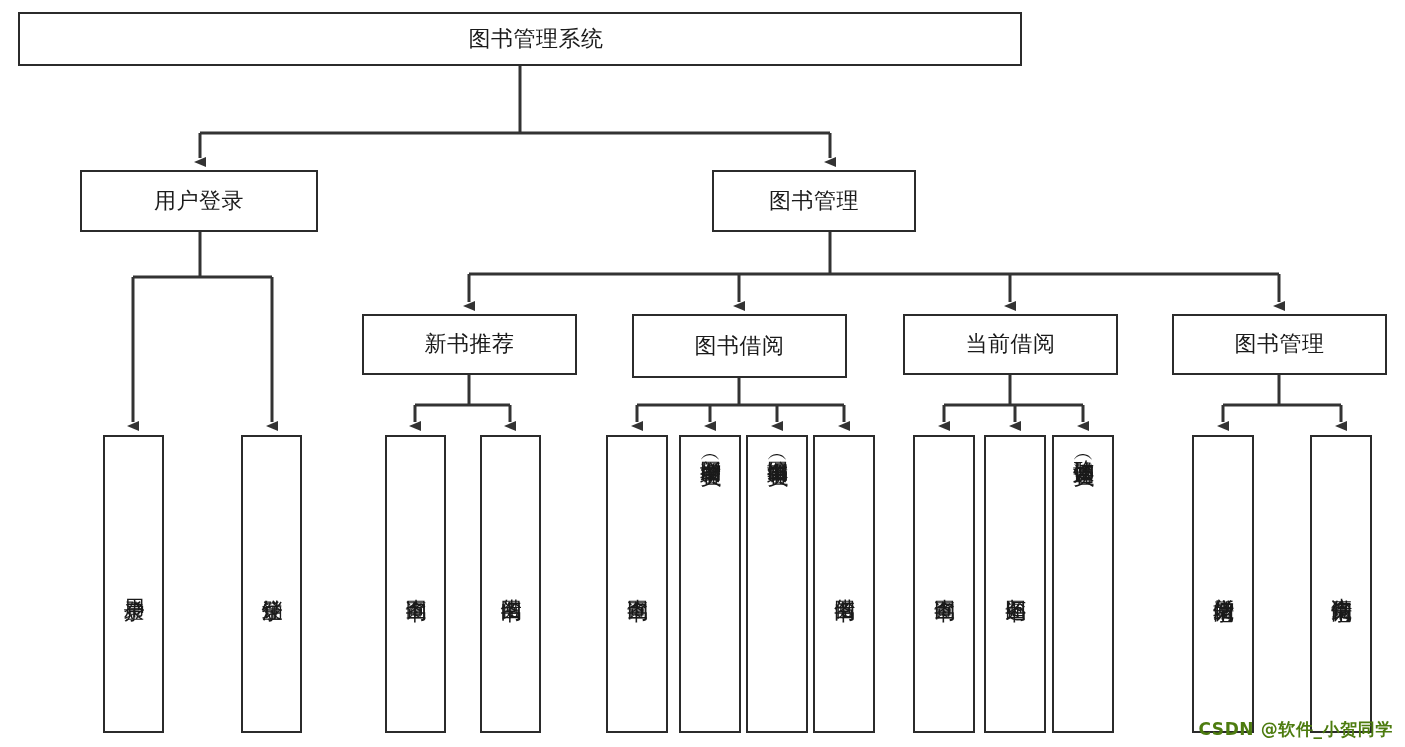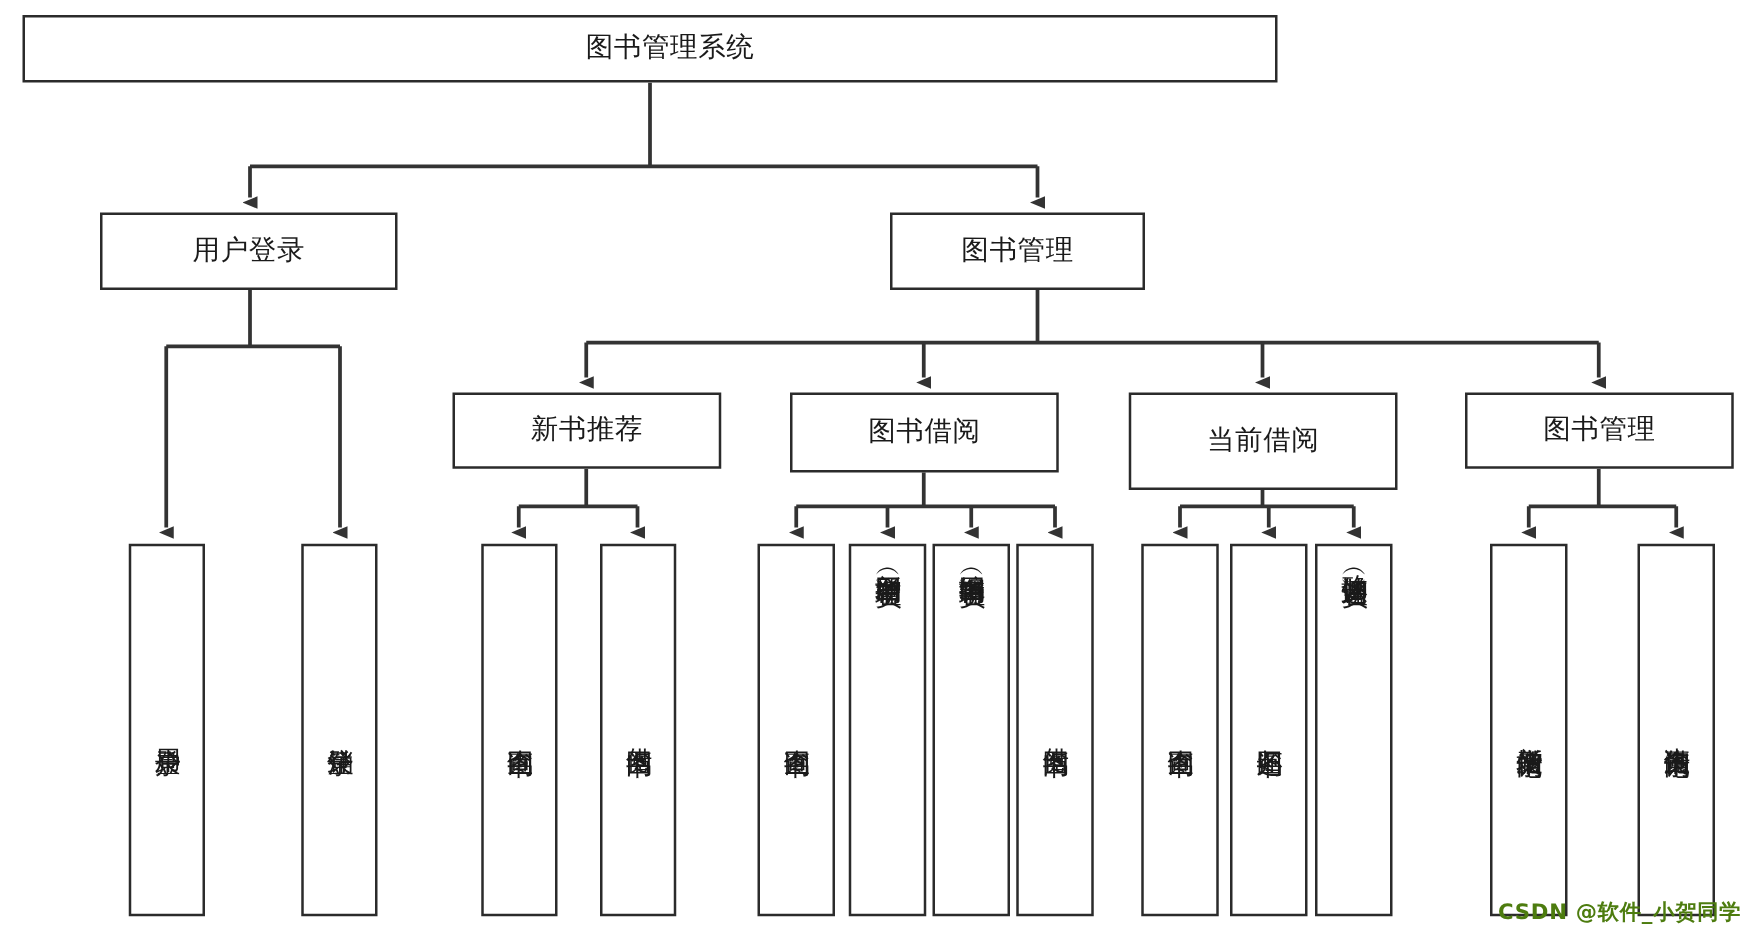--- a/index.html
+++ b/index.html
@@ -137,21 +137,21 @@
   </div>
 
   <div class="node horiz" style="left:362px;top:314px;width:215px;height:61px;">
     <span class="node-label">新书推荐</span>
   </div>
 
   <div class="node horiz" style="left:632px;top:314px;width:215px;height:64px;">
     <span class="node-label">图书借阅</span>
   </div>
 
-  <div class="node horiz" style="left:903px;top:314px;width:215px;height:78px;">
+  <div class="node horiz" style="left:903px;top:314px;width:215px;height:61px;">
     <span class="node-label">当前借阅</span>
   </div>
 
   <div class="node horiz" style="left:1172px;top:314px;width:215px;height:61px;">
     <span class="node-label">图书管理</span>
   </div>
 
   <div class="node vert" style="left:103px;top:435px;width:61px;height:298px;">
     <span class="node-label">用户登录</span>
   </div>

